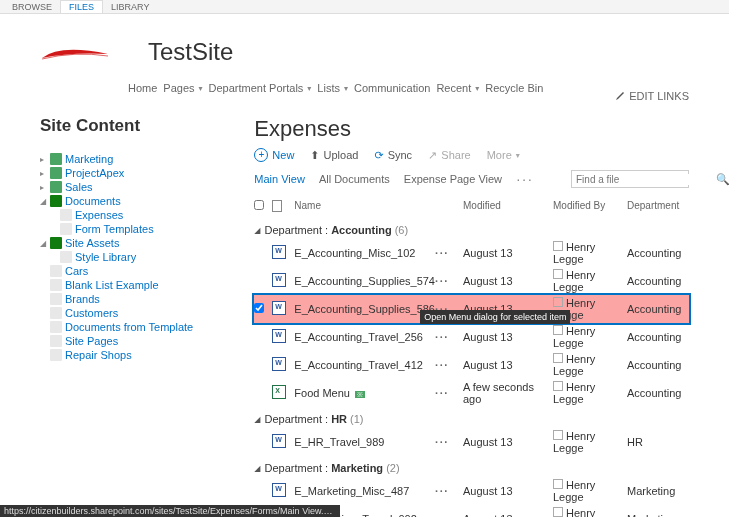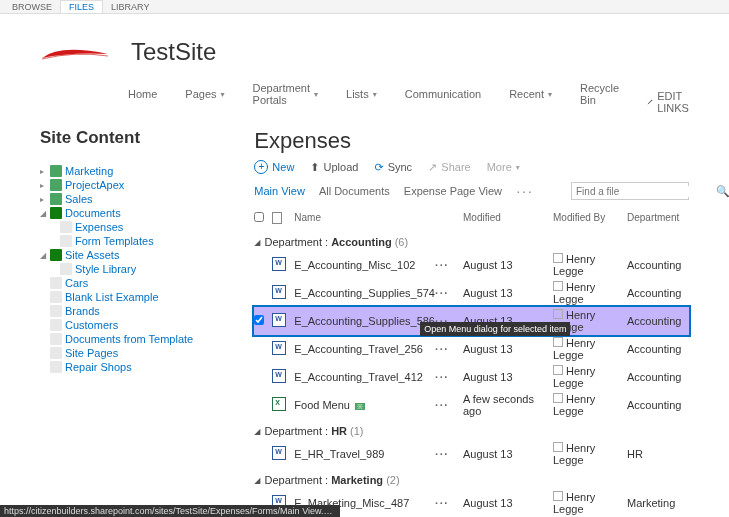--- a/index.html
+++ b/index.html
@@ -4,22 +4,22 @@
   <style>
     * { margin: 0; padding: 0; box-sizing: border-box; font-family: "Segoe UI", Arial, sans-serif; }
     body { background: #fff; font-size: 11px; color: #444; width: 729px; height: 517px; overflow: hidden; position: relative; }
     .ribbon { background: #f4f4f4; border-bottom: 1px solid #ddd; height: 14px; display: flex; align-items: center; padding-left: 4px; }
     .ribbon-tab { padding: 0 8px; font-size: 9px; color: #666; cursor: pointer; height: 100%; display: flex; align-items: center; }
     .ribbon-tab.active { background: #fff; border: 1px solid #ddd; border-bottom: none; color: #0072c6; }
     .page { background: #fff; margin: 10px 40px 0 40px; }
     .header { display: flex; align-items: center; padding: 8px 0 2px 0; }
     .logo-area { width: 85px; height: 40px; margin-right: 6px; position: relative; }
     .logo-swoosh { width: 70px; height: 20px; position: absolute; top: 10px; }
-    .site-title { font-size: 24px; font-weight: 300; color: #333; }
-    .top-nav { display: flex; gap: 28px; padding: 0 0 6px 88px; font-size: 11px; color: #666; align-items: center; justify-content: space-between; }
+    .site-title { font-size: 24px; font-weight: 300; color: #333; margin-left: 17px; }
+    .top-nav { display: flex; gap: 6px; padding: 0 0 6px 88px; font-size: 11px; color: #666; align-items: center; justify-content: space-between; }
     .top-nav-item { display: flex; align-items: center; gap: 4px; cursor: pointer; }
     .top-nav .chev { font-size: 8px; color: #888; }
     .edit-links { margin-left: auto; display: flex; align-items: center; gap: 4px; margin-top: 16px; }
     .content { display: flex; margin-top: 8px; }
     .sidebar { width: 175px; padding-right: 10px; }
     .sidebar h4 { font-size: 17px; font-weight: bold; color: #333; margin-bottom: 16px; }
     .tree { list-style: none; }
     .tree li { display: flex; align-items: center; padding: 1px 0; font-size: 11px; color: #0072c6; cursor: pointer; }
     .tree .tw { width: 10px; font-size: 8px; color: #888; }
     .tree .ic { width: 12px; height: 12px; margin-right: 3px; display: inline-flex; align-items: center; justify-content: center; font-size: 9px; }
@@ -44,21 +44,21 @@
     .col-chk { width: 18px; }
     .col-ico { width: 22px; }
     .col-name { flex: 1; }
     .col-dots { width: 28px; }
     .col-mod { width: 90px; }
     .col-by { width: 74px; }
     .col-dept { width: 62px; }
     .group-header { font-size: 11px; color: #333; padding: 6px 0 3px 0; display: flex; align-items: center; gap: 4px; }
     .group-header .tw { font-size: 8px; color: #555; }
     .row { display: flex; align-items: center; font-size: 11px; color: #333; padding: 2px 0; position: relative; }
-    .row.selected { background: #c4b5fd; outline: 2px solid #0072c6; z-index: 1; }
+    .row.selected { background: #fca5a5; outline: 2px solid #0072c6; z-index: 1; }
     .row .col-chk input { display: none; }
     .row.selected .col-chk input { display: inline; }
     .file-ic { width: 14px; height: 14px; display: inline-block; background: #fff; border: 1px solid #2b579a; position: relative; }
     .file-ic::after { content: "W"; position: absolute; top: 1px; left: 2px; font-size: 7px; font-weight: bold; color: #2b579a; }
     .file-ic.xl { border-color: #217346; }
     .file-ic.xl::after { content: "X"; color: #217346; }
     .row .name-link { color: #333; cursor: pointer; }
     .row .dots { color: #666; cursor: pointer; font-weight: bold; letter-spacing: 1px; font-size: 11px; }
     .row .share-ic { width: 10px; height: 10px; border: 1px solid #aaa; display: inline-block; margin-right: 3px; }
     .row .by-link { color: #333; }

